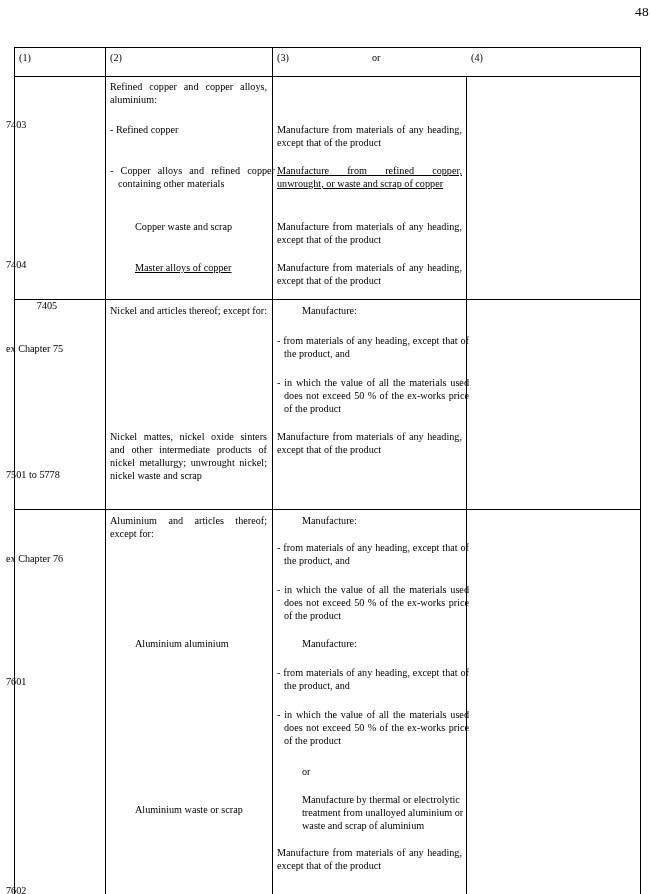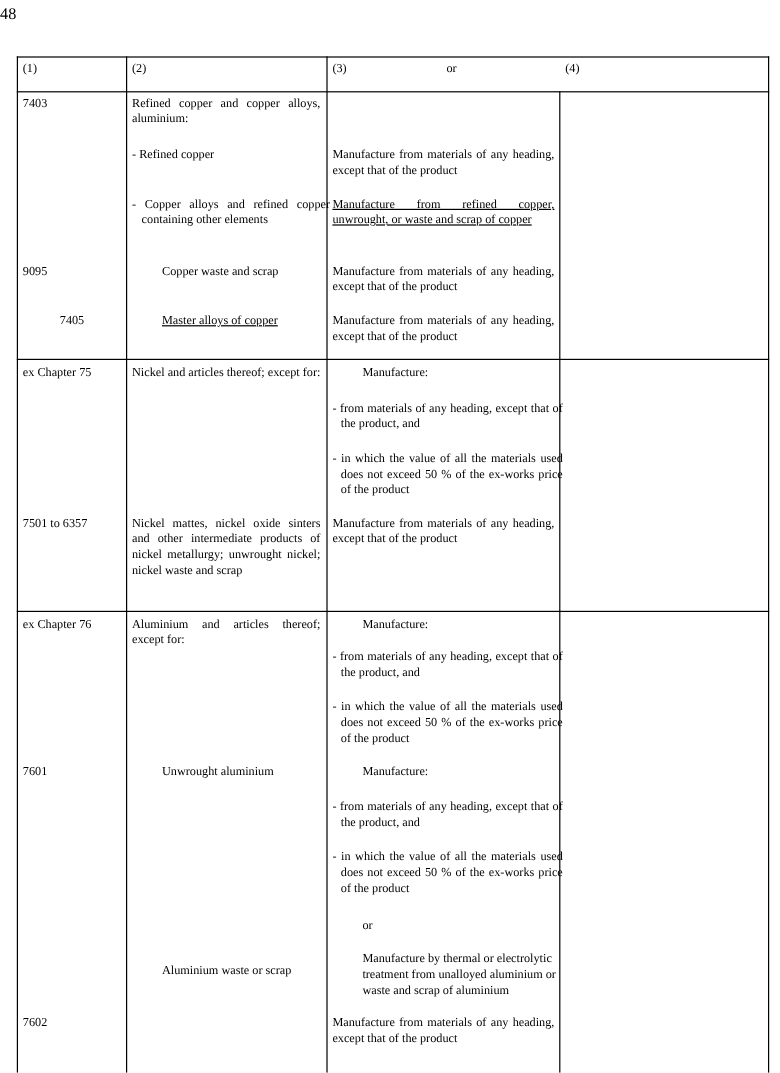--- a/index.html
+++ b/index.html
@@ -15,21 +15,21 @@
     color: #000000;
     overflow: hidden;
   }
 
   
   .page-number {
     position: absolute;
     top: 4px;
     left: 0;
     width: 649px;
-    text-align: left;
+    text-align: right;
     font-size: 13.5px;
     letter-spacing: 0.2px;
   }
 
   
   .vrule {
     position: absolute;
     width: 1px;
     background: #000000;
   }
@@ -50,21 +50,21 @@
   .hrule-head   { top: 76px; }
   .hrule-r75    { top: 299px; }
   .hrule-r76    { top: 509px; }
 
   
   .cell {
     position: absolute;
     font-size: 10.2px;
     line-height: 1.27;
   }
-  .c1 { left: 19px;  width: 82px; }
+  .c1 { left: 6px;  width: 82px; margin-top: 38px; }
   .c2 { left: 110px; width: 157px; text-align: justify; }
   .c3 { left: 277px; width: 185px; text-align: justify; }
   .nojust { text-align: left !important; margin-left: 25px; }
   .hang {
     padding-left: 8px;
     text-indent: -8px;
   }
   .hang-sm {
     padding-left: 7px;
     text-indent: -7px;
@@ -103,49 +103,49 @@
 <div class="hdr hdr-3">(3)</div>
 <div class="hdr hdr-or">or</div>
 <div class="hdr hdr-4">(4)</div>
 
 <div class="cell c1" style="top:81px;">7403</div>
 <div class="cell c2" style="top:81px;">Refined copper and copper alloys, aluminium:</div>
 
 <div class="cell c2 hang" style="top:124px;">- Refined copper</div>
 <div class="cell c3" style="top:124px;">Manufacture from materials of any heading, except that of the product</div>
 
-<div class="cell c2 hang" style="top:165px;">- Copper alloys and refined copper containing other elements</div>
+<div class="cell c2 hang" style="top:165px;">- Copper alloys and refined copper containing other materials</div>
 <div class="cell c3" style="top:165px;text-decoration:underline;">Manufacture from refined copper, unwrought, or waste and scrap of copper</div>
 
-<div class="cell c1" style="top:221px;">9095</div>
+<div class="cell c1" style="top:221px;">7404</div>
 <div class="cell c2 nojust" style="top:221px;">Copper waste and scrap</div>
 <div class="cell c3" style="top:221px;">Manufacture from materials of any heading, except that of the product</div>
 
 <div class="cell c1" style="top:262px;text-align:center;">7405</div>
 <div class="cell c2 nojust" style="top:262px;text-decoration:underline;">Master alloys of copper</div>
 <div class="cell c3" style="top:262px;">Manufacture from materials of any heading, except that of the product</div>
 
 <div class="cell c1" style="top:305px;">ex Chapter 75</div>
 <div class="cell c2" style="top:305px;">Nickel and articles thereof; except for:</div>
 <div class="cell c3 nojust" style="top:305px;">Manufacture:</div>
 <div class="cell c3 hang-sm" style="top:335px;">- from materials of any heading, except that of the product, and</div>
 <div class="cell c3 hang-sm" style="top:377px;">- in which the value of all the materials used does not exceed 50 % of the ex-works price of the product</div>
 
-<div class="cell c1" style="top:431px;">7501 to 6357</div>
+<div class="cell c1" style="top:431px;">7501 to 5778</div>
 <div class="cell c2" style="top:431px;">Nickel mattes, nickel oxide sinters and other intermediate products of nickel metallurgy; unwrought nickel; nickel waste and scrap</div>
 <div class="cell c3" style="top:431px;">Manufacture from materials of any heading, except that of the product</div>
 
 <div class="cell c1" style="top:515px;">ex Chapter 76</div>
 <div class="cell c2" style="top:515px;">Aluminium and articles thereof; except for:</div>
 <div class="cell c3 nojust" style="top:515px;">Manufacture:</div>
 <div class="cell c3 hang-sm" style="top:542px;">- from materials of any heading, except that of the product, and</div>
 <div class="cell c3 hang-sm" style="top:584px;">- in which the value of all the materials used does not exceed 50 % of the ex-works price of the product</div>
 
 <div class="cell c1" style="top:638px;">7601</div>
-<div class="cell c2 nojust" style="top:638px;">Unwrought aluminium</div>
+<div class="cell c2 nojust" style="top:638px;">Aluminium aluminium</div>
 <div class="cell c3 nojust" style="top:638px;">Manufacture:</div>
 <div class="cell c3 hang-sm" style="top:667px;">- from materials of any heading, except that of the product, and</div>
 <div class="cell c3 hang-sm" style="top:709px;">- in which the value of all the materials used does not exceed 50 % of the ex-works price of the product</div>
 <div class="cell c3 nojust" style="top:766px;">or</div>
 <div class="cell c3 nojust" style="top:794px;">Manufacture by thermal or electrolytic treatment from unalloyed aluminium or waste and scrap of aluminium</div>
 
 <div class="cell c1" style="top:847px;">7602</div>
 <div class="cell c2 nojust" style="top:804px;">Aluminium waste or scrap</div>
 <div class="cell c3" style="top:847px;">Manufacture from materials of any heading, except that of the product</div>
 

